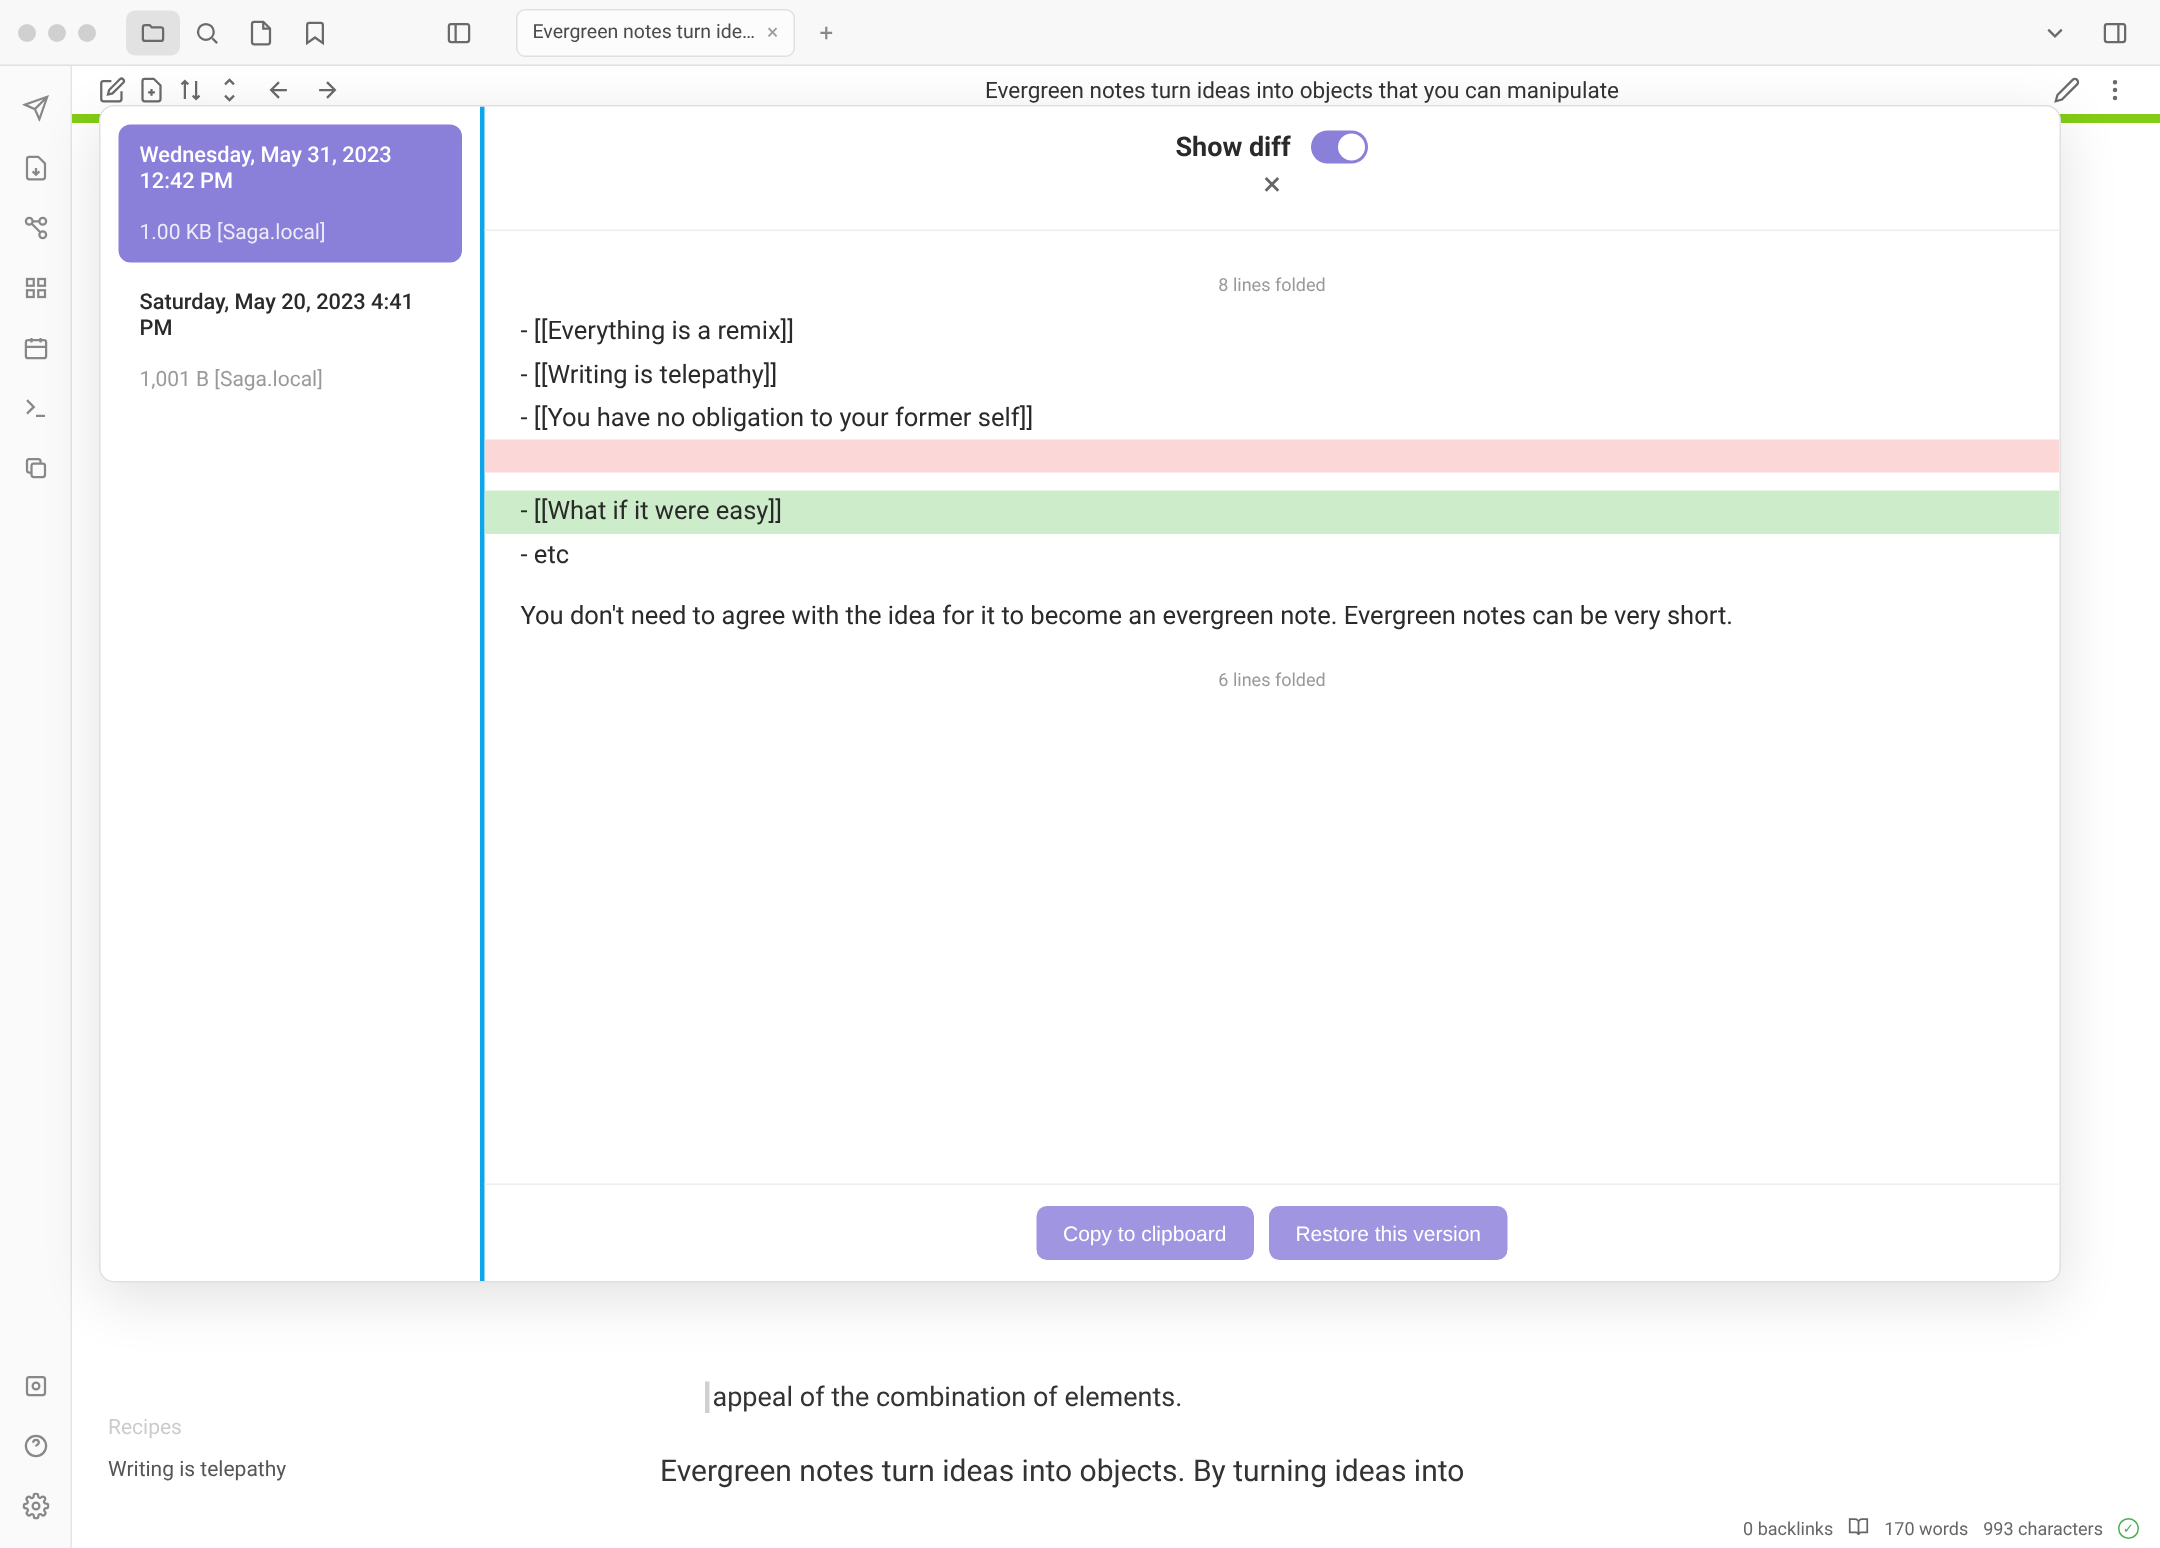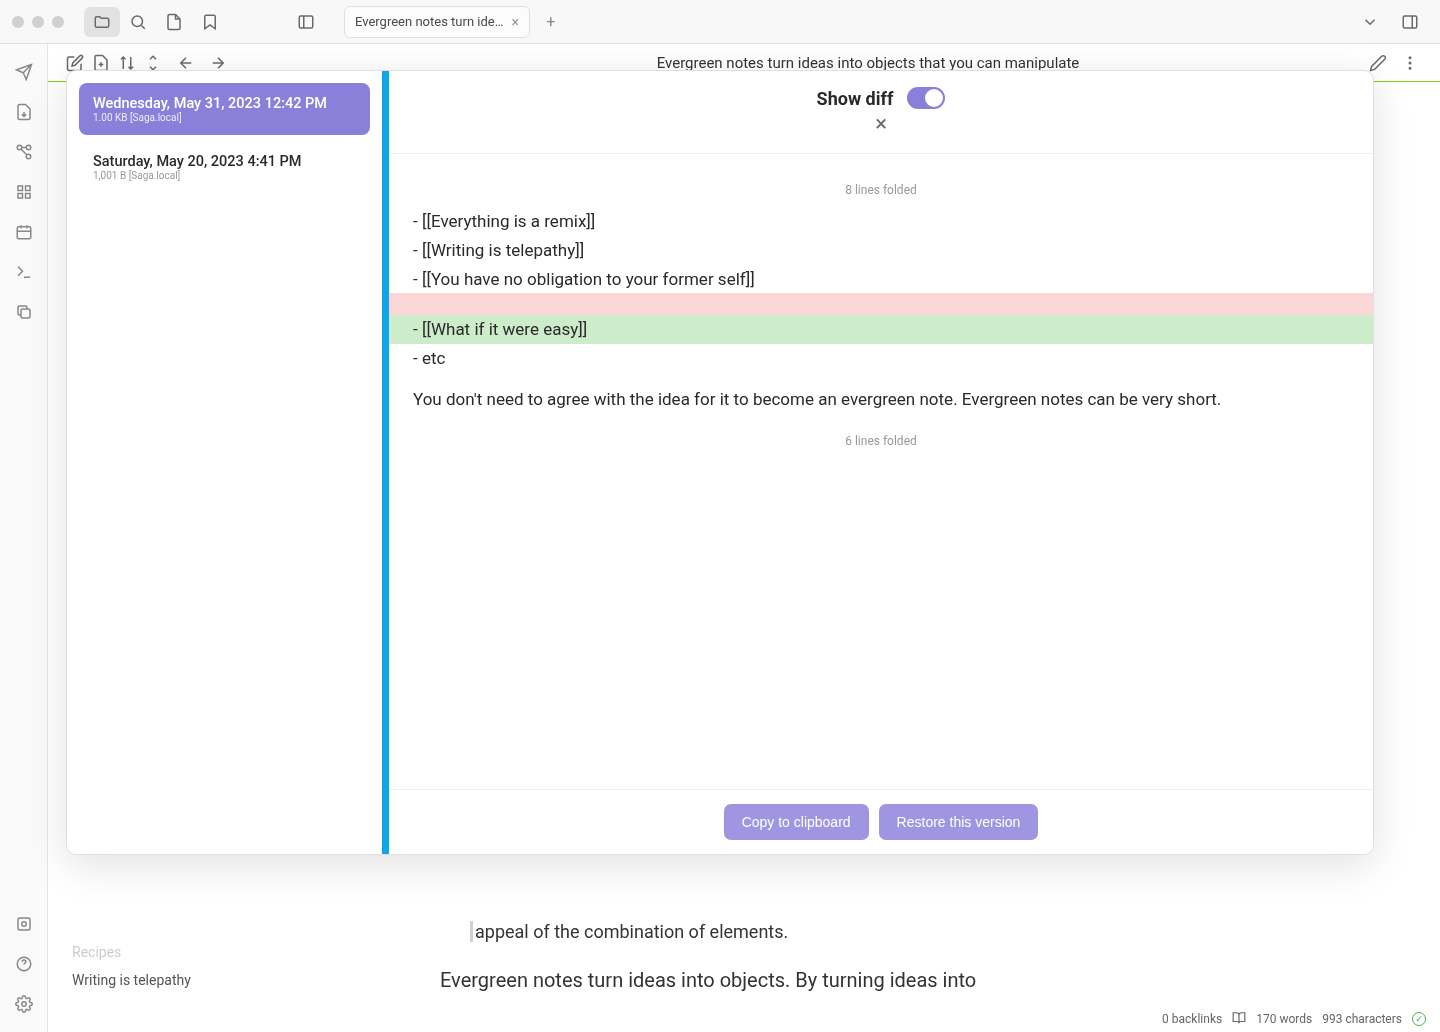--- a/index.html
+++ b/index.html
@@ -136,21 +136,21 @@
       right: 0;
       bottom: 0;
       background: #fff;
     }
     .secondary-toolbar {
       height: 38px;
       display: flex;
       align-items: center;
       padding: 0 16px;
       gap: 8px;
-      border-bottom: 1px solid #84cc16;
+      border-bottom: 6px solid #84cc16;
     }
     .secondary-toolbar .toolbar-btn {
       width: 28px;
       height: 28px;
     }
     .secondary-center {
       flex: 1;
       text-align: center;
       font-size: 15px;
       color: #333;
@@ -230,42 +230,42 @@
       background: #fff;
       border: 1px solid #e0e0e0;
       border-radius: 10px;
       box-shadow: 0 10px 40px rgba(0,0,0,0.12);
       display: flex;
       overflow: hidden;
     }
     
     
     .version-list {
-      width: 322px;
-      border-right: 7px solid #0ea5e9;
+      width: 256px;
+      border-right: 3px solid #0ea5e9;
       padding: 12px;
       overflow-y: auto;
     }
     .version-item {
       padding: 12px 14px;
       border-radius: 8px;
       cursor: pointer;
       margin-bottom: 6px;
     }
     .version-item.active {
       background: #8a7fd9;
       color: #fff;
     }
     .version-date {
       font-size: 14.5px;
       font-weight: 500;
     }
     .version-meta {
-      font-size: 10px;
-      margin-top: 0;
+      font-size: 14px;
+      margin-top: 18px;
       opacity: 0.85;
     }
     .version-item:not(.active) .version-date {
       color: #2a2a2a;
     }
     .version-item:not(.active) .version-meta {
       color: #888;
     }
     
     
@@ -336,20 +336,21 @@
     }
     .diff-line {
       padding: 2px 24px;
     }
     .diff-line.removed {
       background: #fbd7d7;
       min-height: 22px;
     }
     .diff-line.added {
       background: #cdecc9;
+      margin-top: 12px;
     }
     .diff-paragraph {
       padding: 14px 24px;
     }
     
     .diff-footer {
       padding: 14px 22px;
       border-top: 1px solid #eee;
       display: flex;
       justify-content: center;

